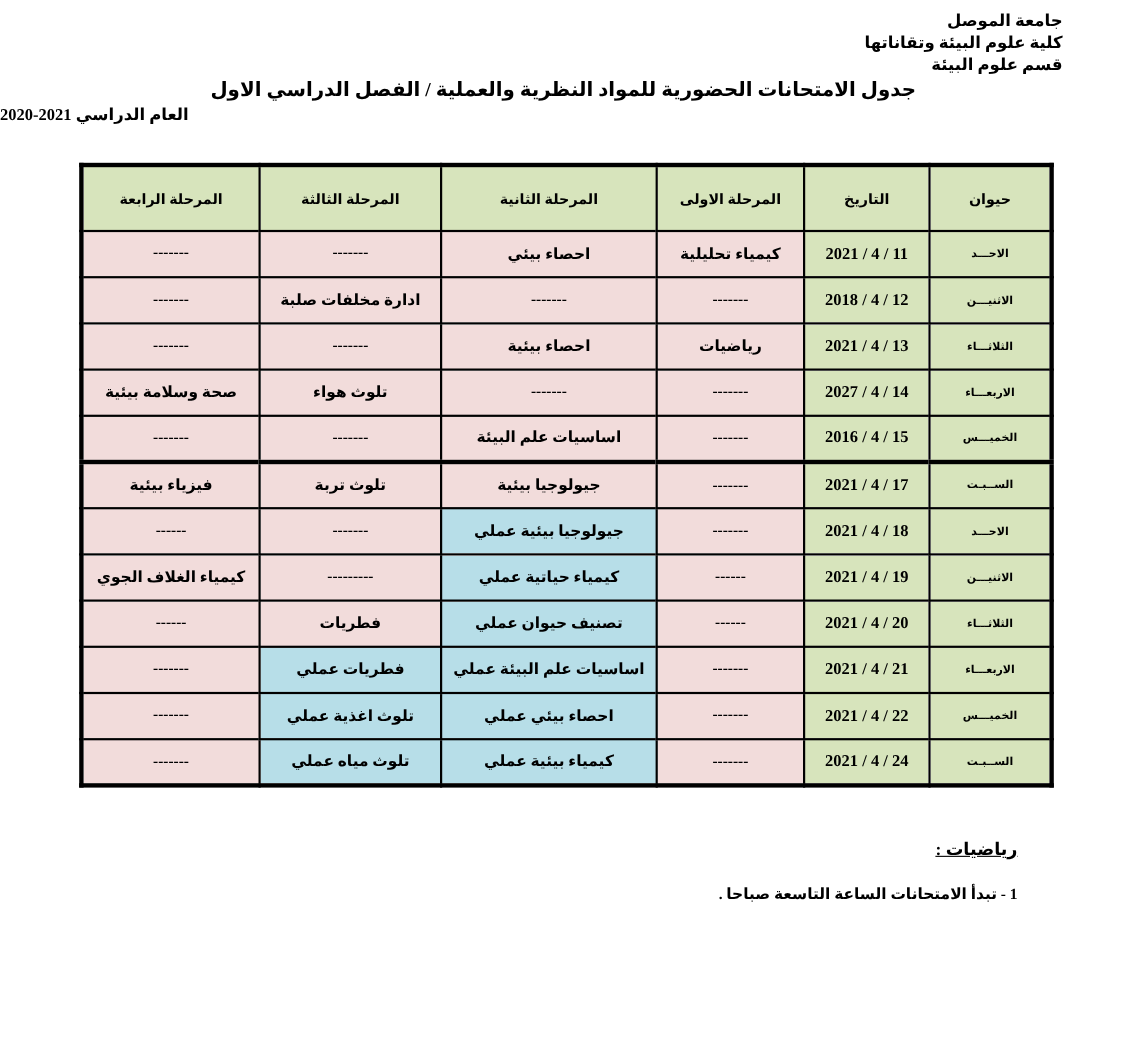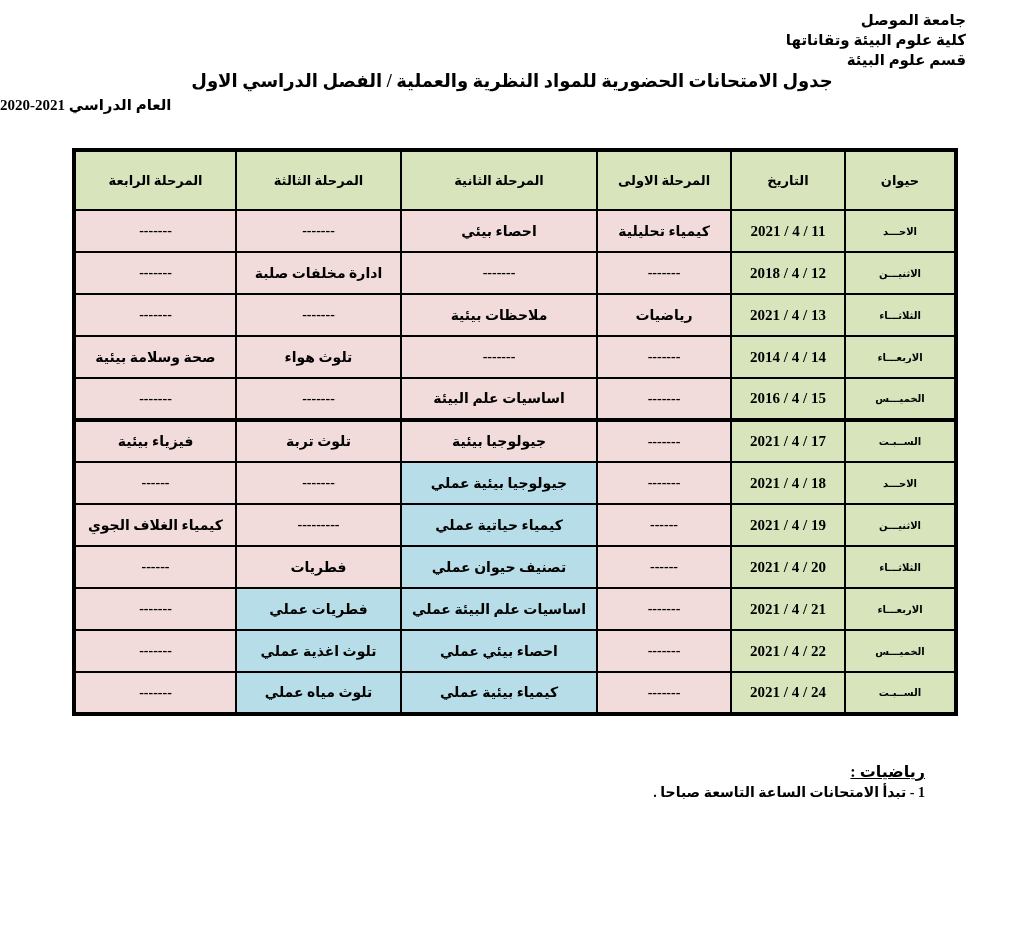--- a/index.html
+++ b/index.html
@@ -33,21 +33,21 @@
   td.exam-cell{font-size:14px;}
   td.theory,td.none{background:var(--pink);}
   td.practical{background:var(--blue);}
   tr.week-sep td{border-top:4px solid var(--bcol);}
 
   .c-day{width:111px}.c-date{width:114px}.c-s1{width:134px}
   .c-s2{width:196px}.c-s3{width:165px}.c-s4{width:162px}
 
   .notes{margin-top:46px;padding-right:99px;text-align:right;}
   .notes-heading{display:inline-block;font-size:16px;text-decoration:underline;margin-bottom:2px;}
-  .note-line{font-size:14px;line-height:19px;padding-left:88px;}
+  .note-line{margin-top:20px;font-size:14px;line-height:19px;padding-left:88px;}
 </style>
 </head>
 <body style="--green: #d7e4bc; --pink: #f2dcdb; --blue: #b7dee8; --bcol: #000000;">
 
 <div class="page">
 
   <header class="letterhead">
     <div>جامعة الموصل</div>
     <div>كلية علوم البيئة وتقاناتها</div>
     <div>قسم علوم البيئة</div>
@@ -89,27 +89,27 @@
           <td class="date-cell">2018 / 4 / 12</td>
           <td class="exam-cell none">-------</td>
           <td class="exam-cell none">-------</td>
           <td class="exam-cell theory">ادارة مخلفات صلبة</td>
           <td class="exam-cell none">-------</td>
         </tr>
         <tr>
           <td class="day-cell">الثلاثـــاء</td>
           <td class="date-cell">2021 / 4 / 13</td>
           <td class="exam-cell theory">رياضيات</td>
-          <td class="exam-cell theory">ملاحظات بيئية</td>
+          <td class="exam-cell theory">احصاء بيئية</td>
           <td class="exam-cell none">-------</td>
           <td class="exam-cell none">-------</td>
         </tr>
         <tr>
           <td class="day-cell">الاربعـــاء</td>
-          <td class="date-cell">2014 / 4 / 14</td>
+          <td class="date-cell">2027 / 4 / 14</td>
           <td class="exam-cell none">-------</td>
           <td class="exam-cell none">-------</td>
           <td class="exam-cell theory">تلوث هواء</td>
           <td class="exam-cell theory">صحة وسلامة بيئية</td>
         </tr>
         <tr>
           <td class="day-cell">الخميـــس</td>
           <td class="date-cell">2016 / 4 / 15</td>
           <td class="exam-cell none">-------</td>
           <td class="exam-cell theory">اساسيات علم البيئة</td>

